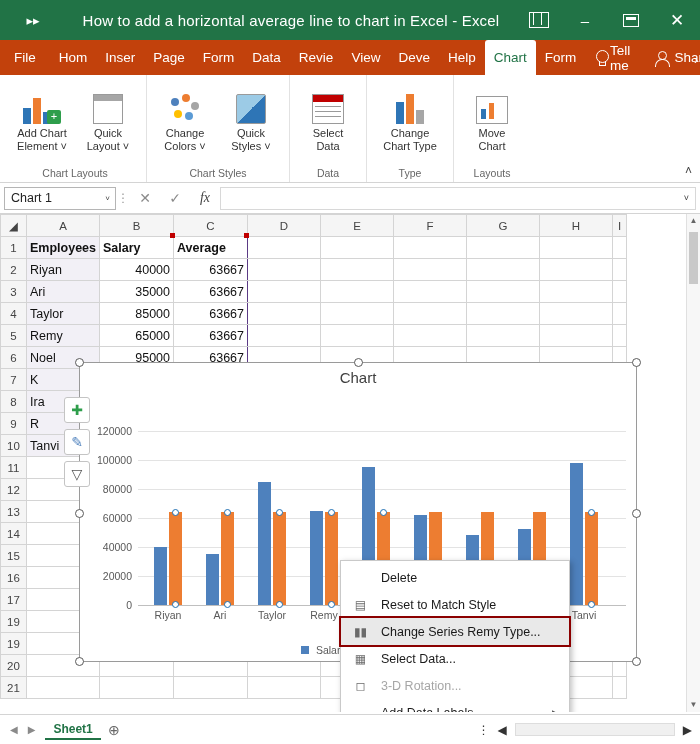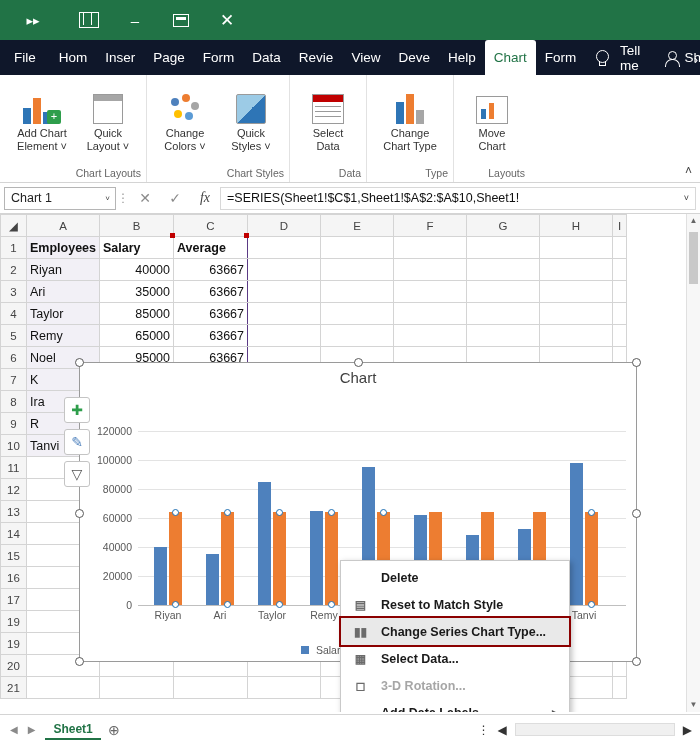--- a/index.html
+++ b/index.html
@@ -37,33 +37,33 @@
   .ribbon-icon {
     width:20px; height:16px; border:1.6px solid #fff; position:relative;
   }
   .ribbon-icon:before{
     content:""; position:absolute; left:3px; top:-1px; width:7px; height:13px;
     border-left:1.6px solid #fff; border-right:1.6px solid #fff;
   }
 
   
   .tabsrow {
-    height:35px; background:#0f172a; display:flex; align-items:flex-end;
+    height:35px; background:#c2410c; display:flex; align-items:flex-end;
     position:relative; color:#fff; font-size:13.5px;
   }
   .tab {
     padding:0 9px; height:35px; display:flex; align-items:center;
     white-space:nowrap; position:relative;
   }
   .tab.file { padding:0 14px; }
   .tab.active {
     background:#ffffff; color:#217346; border-radius:3px 3px 0 0;
   }
   .tellme {
-    display:flex; align-items:center; gap:17px; padding:0 10px; height:35px;
+    display:flex; align-items:center; gap:7px; padding:0 10px; height:35px;
   }
   .bulb {
     width:13px; height:16px; position:relative;
   }
   .bulb:before{
     content:""; position:absolute; left:1px; top:0; width:11px; height:11px;
     border:1.5px solid #fff; border-radius:50%;
   }
   .bulb:after{
     content:""; position:absolute; left:4px; top:11px; width:5px; height:4px;
@@ -91,21 +91,21 @@
   .ribbon {
     height:108px; background:#fff; border-bottom:1px solid #d4d4d4;
     display:flex; position:relative; padding-left:4px;
   }
   .rgroup {
     display:flex; flex-direction:column; justify-content:space-between;
     border-right:1px solid #e2e2e2; padding:3px 5px 0 5px;
   }
   .rgroup-items { display:flex; align-items:flex-start; height:84px; }
   .rgroup-label {
-    text-align:right; font-size:10.5px; color:#666; padding-bottom:3px;
+    text-align:center; font-size:10.5px; color:#666; padding-bottom:3px;
   }
   .ritem {
     width:66px; display:flex; flex-direction:column; align-items:center;
     font-size:11px; color:#333; text-align:center; line-height:13px;
     padding-top:4px;
   }
   .ritem.wide { width:76px; }
   .ritem .glyph { height:42px; display:flex; align-items:flex-end; justify-content:center; }
   .ritem .cap { margin-top:3px; }
   .ribbon-collapse {
@@ -265,21 +265,21 @@
 
   
   .ctxmenu {
     position:absolute; left:340px; top:346px; width:230px;
     background:#fff; border:1px solid #c9c9c9;
     box-shadow:2px 2px 6px rgba(0,0,0,.25); padding:3px 0;
     font-size:12.5px; color:#1a1a1a;
   }
   .ctxitem {
     height:27px; display:flex; align-items:center; padding-left:40px;
-    position:relative; white-space:nowrap;font-weight:bold;
+    position:relative; white-space:nowrap;
   }
   .ctxitem.disabled { color:#a6a6a6; }
   .ctxitem .ico {
     position:absolute; left:11px; top:5px; width:17px; height:17px;
     display:flex; align-items:center; justify-content:center; font-size:12px;
     color:#6b6b6b;
   }
   .ctxitem .arrow { position:absolute; right:10px; font-size:9px; color:#555; }
   .ctxitem.highlight {
     outline:2px solid #8b0000; background:#e9e9e9;
@@ -317,20 +317,21 @@
     position:absolute; left:2px; right:2px; top:18px; height:52px; background:#c9c9c9;
   }
 </style>
 </head>
 <body>
 
 <div class="titlebar">
   <div class="qat">
     <span>▸▸</span>
   </div>
+  <div class="title-text">How to add a horizontal average line to chart in Excel  -  Excel</div>
   <div class="win-btns">
     <div class="win-btn">
       <span class="ribbon-icon"></span>
     </div>
     <div class="win-btn">
       <span>–</span>
     </div>
     <div class="win-btn">
       <span class="restore-icon"></span>
     </div>
@@ -490,21 +491,20 @@
 <div class="formulabar">
   <div class="namebox">
     <span>Chart 1</span>
     <span class="dd">˅</span>
   </div>
   <div class="fb-sep">⋮</div>
   <div class="fb-btn">✕</div>
   <div class="fb-btn ok">✓</div>
   <div class="fb-btn fx">fx</div>
   <div class="fb-input">
-    <span>=SERIES(Sheet1!$C$1,Sheet1!$A$2:$A$10,Sheet1!</span>
     <span class="dd">˅</span>
   </div>
 </div>
 
 <div class="gridwrap">
   <table class="grid">
     <tbody>
         <tr>
       <th class="corner">◢</th>
       <th class="c-a">A</th>
@@ -888,21 +888,21 @@
     <div class="ctxitem">
       <span class="ico"></span>
       <span>Delete</span>
     </div>
     <div class="ctxitem">
       <span class="ico">▤</span>
       <span>Reset to Match Style</span>
     </div>
     <div class="ctxitem highlight">
       <span class="ico">▮▮</span>
-      <span>Change Series Chart Type...</span>
+      <span>Change Series Remy Type...</span>
     </div>
     <div class="ctxitem">
       <span class="ico">▦</span>
       <span>Select Data...</span>
     </div>
     <div class="ctxitem disabled">
       <span class="ico">◻</span>
       <span>3-D Rotation...</span>
     </div>
     <div class="ctxitem">

